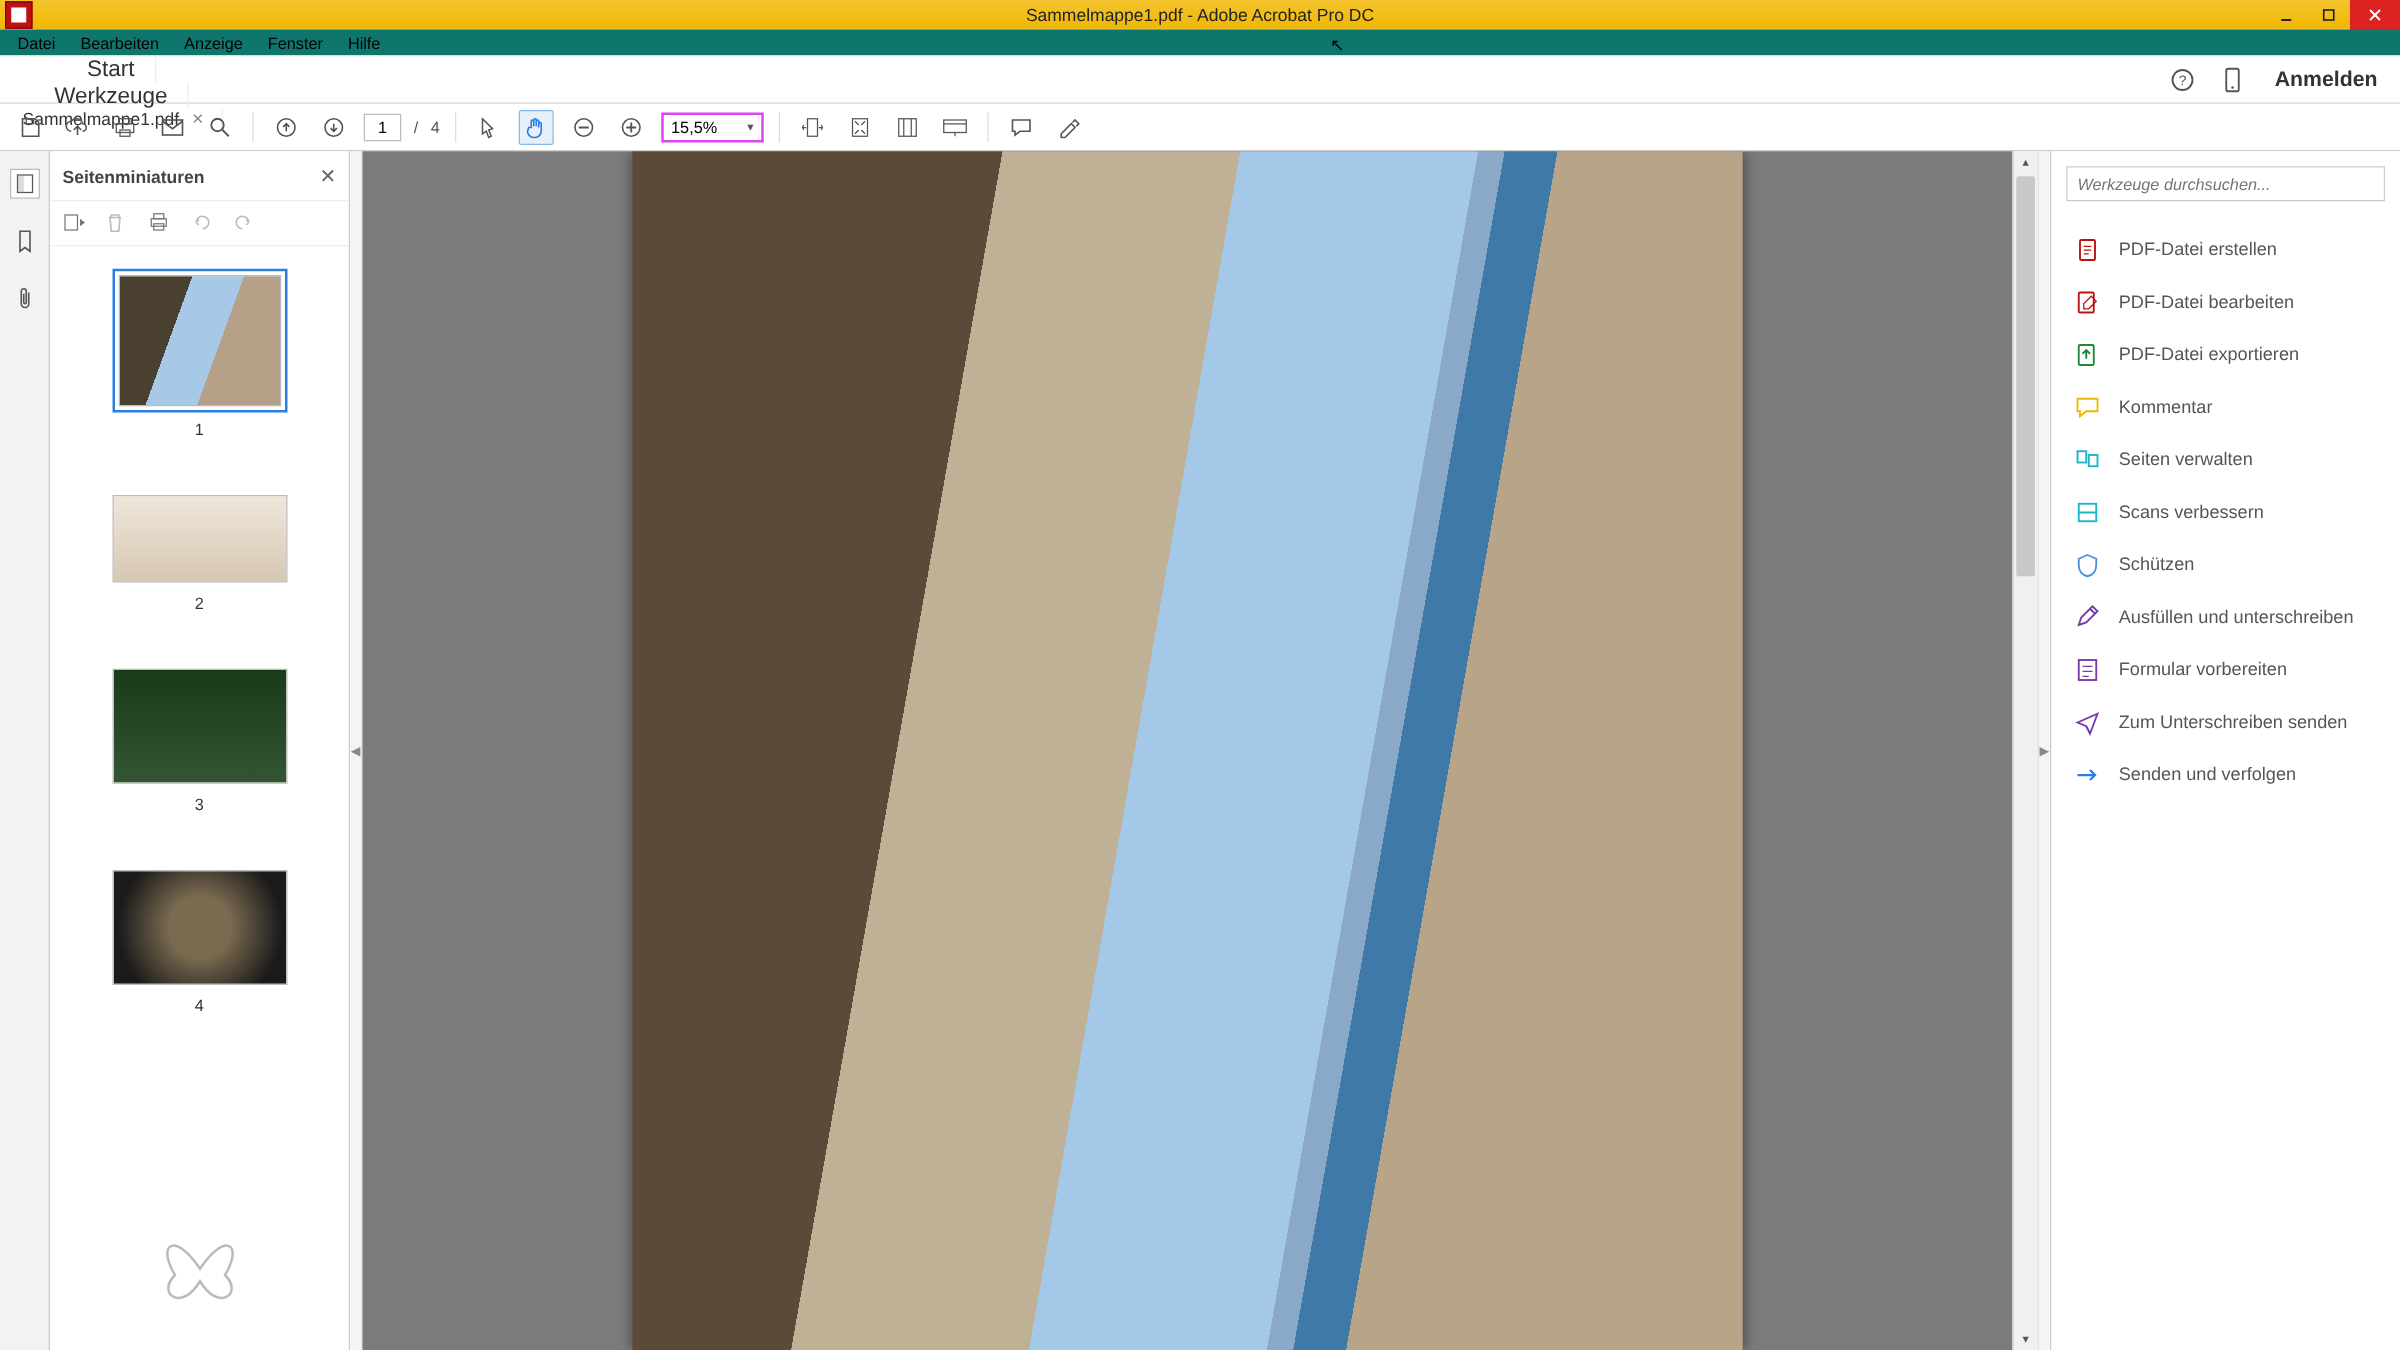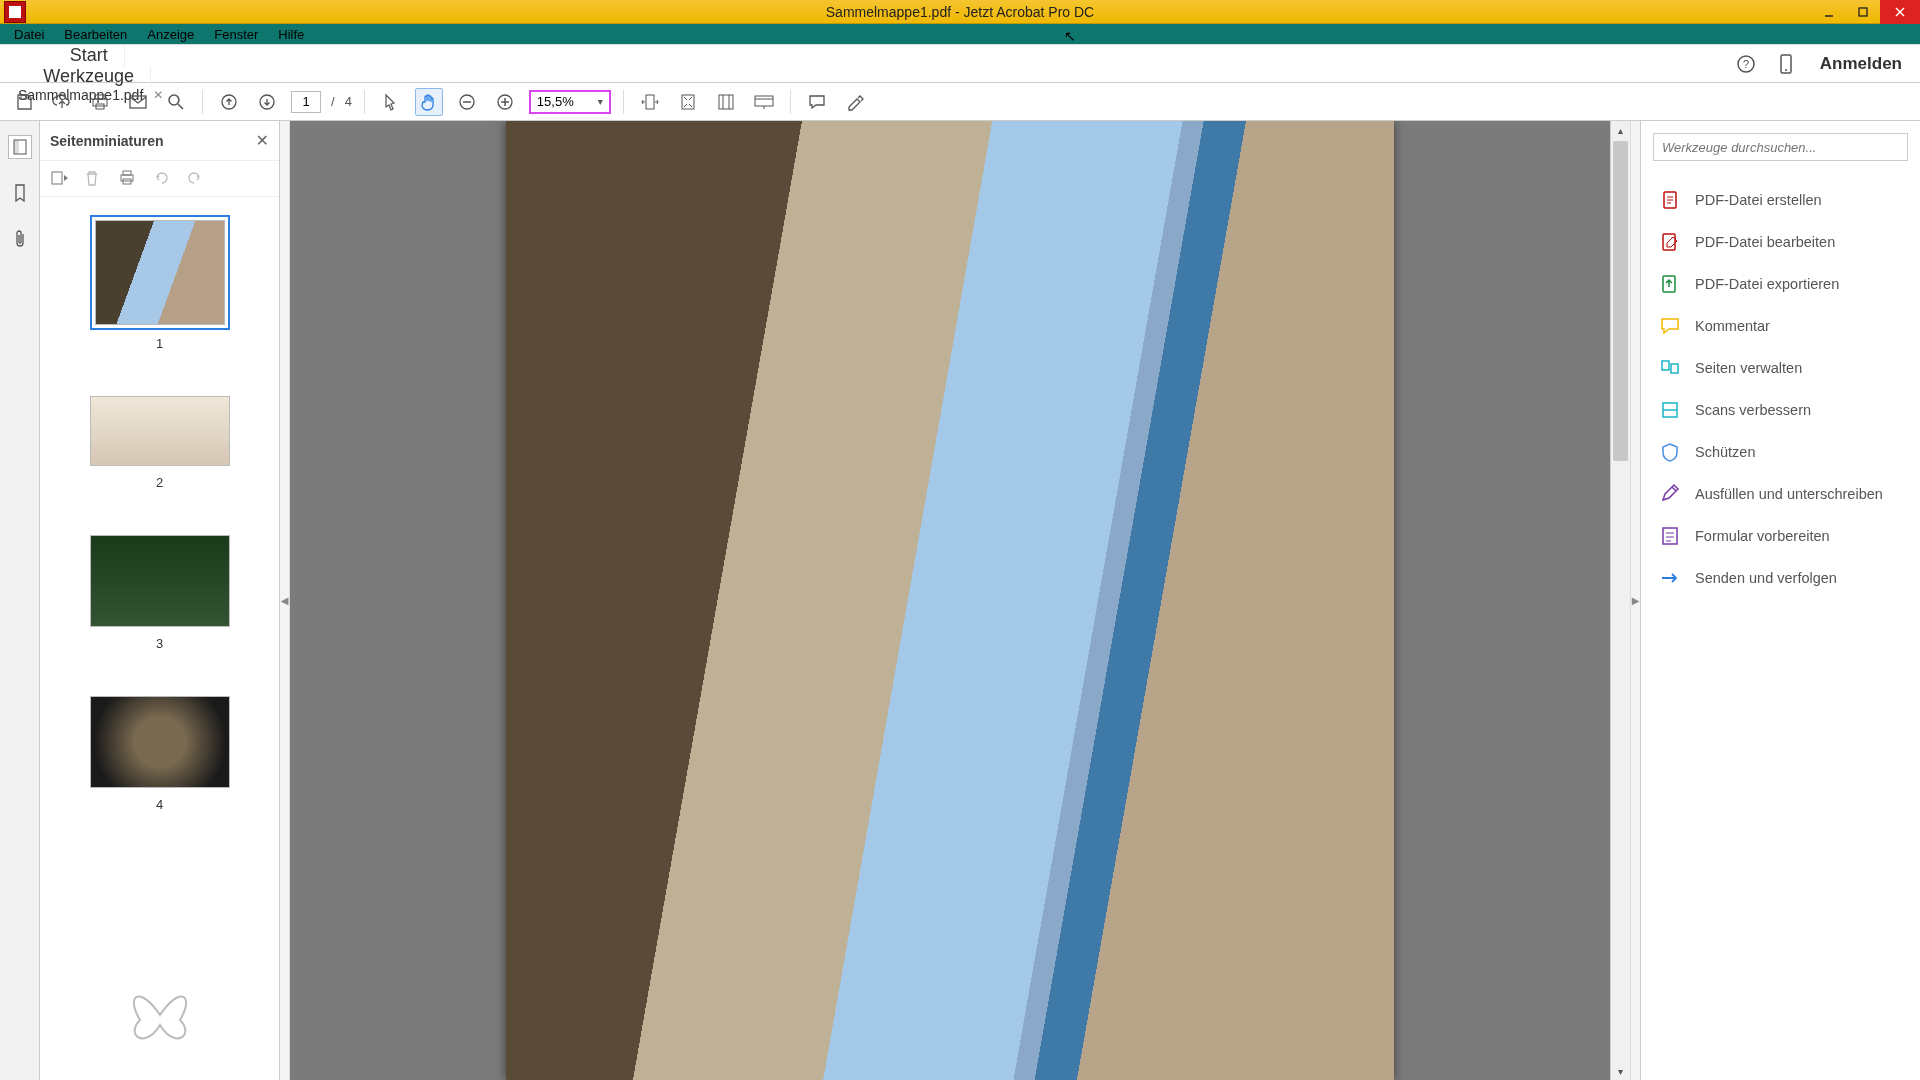--- a/index.html
+++ b/index.html
@@ -100,21 +100,21 @@
 
 .cursor-indicator { position:absolute; top:28px; left:1064px; font-size:14px; color:#000; pointer-events:none;}
 
 svg{display:block;}
 </style>
 </head>
 <body>
 
 <div class="titlebar">
   <div class="app-icon"></div>
-  <div class="title">Sammelmappe1.pdf - Jetzt Acrobat Pro DC</div>
+  <div class="title">Sammelmappe1.pdf - Adobe Acrobat Pro DC</div>
   <div class="win-controls">
     <div class="win-btn">
         <svg viewBox="0 0 12 12">
           <line x1="2" y1="10" x2="10" y2="10" stroke="#222" stroke-width="1.5"></line>
         </svg>
       </div>
     <div class="win-btn">
         <svg viewBox="0 0 12 12">
           <rect x="2" y="2" width="8" height="8" fill="none" stroke="#222" stroke-width="1.3"></rect>
         </svg>
@@ -465,20 +465,29 @@
             <svg width="22" height="22" viewBox="0 0 22 22">
               <rect x="4" y="3" width="14" height="16" fill="none" stroke="#7a3aa8" stroke-width="1.5"></rect>
               <path d="M7 8h8M7 12h8M7 16h5" stroke="#7a3aa8"></path>
             </svg>
           </span>
           <span>Formular vorbereiten</span>
         </div>
         <div class="tool-item">
           <span class="ico">
             <svg width="22" height="22" viewBox="0 0 22 22">
+              <path d="M3 11l16-7-6 16-3-6z" fill="none" stroke="#7a3aa8" stroke-width="1.5"></path>
+              <path d="M10 14l3 5" stroke="#7a3aa8"></path>
+            </svg>
+          </span>
+          <span>Zum Unterschreiben senden</span>
+        </div>
+        <div class="tool-item">
+          <span class="ico">
+            <svg width="22" height="22" viewBox="0 0 22 22">
               <path d="M3 11h14M13 7l4 4-4 4" fill="none" stroke="#2a7de1" stroke-width="1.8"></path>
             </svg>
           </span>
           <span>Senden und verfolgen</span>
         </div>
       </div>
   </div>
 
 </div>
 

